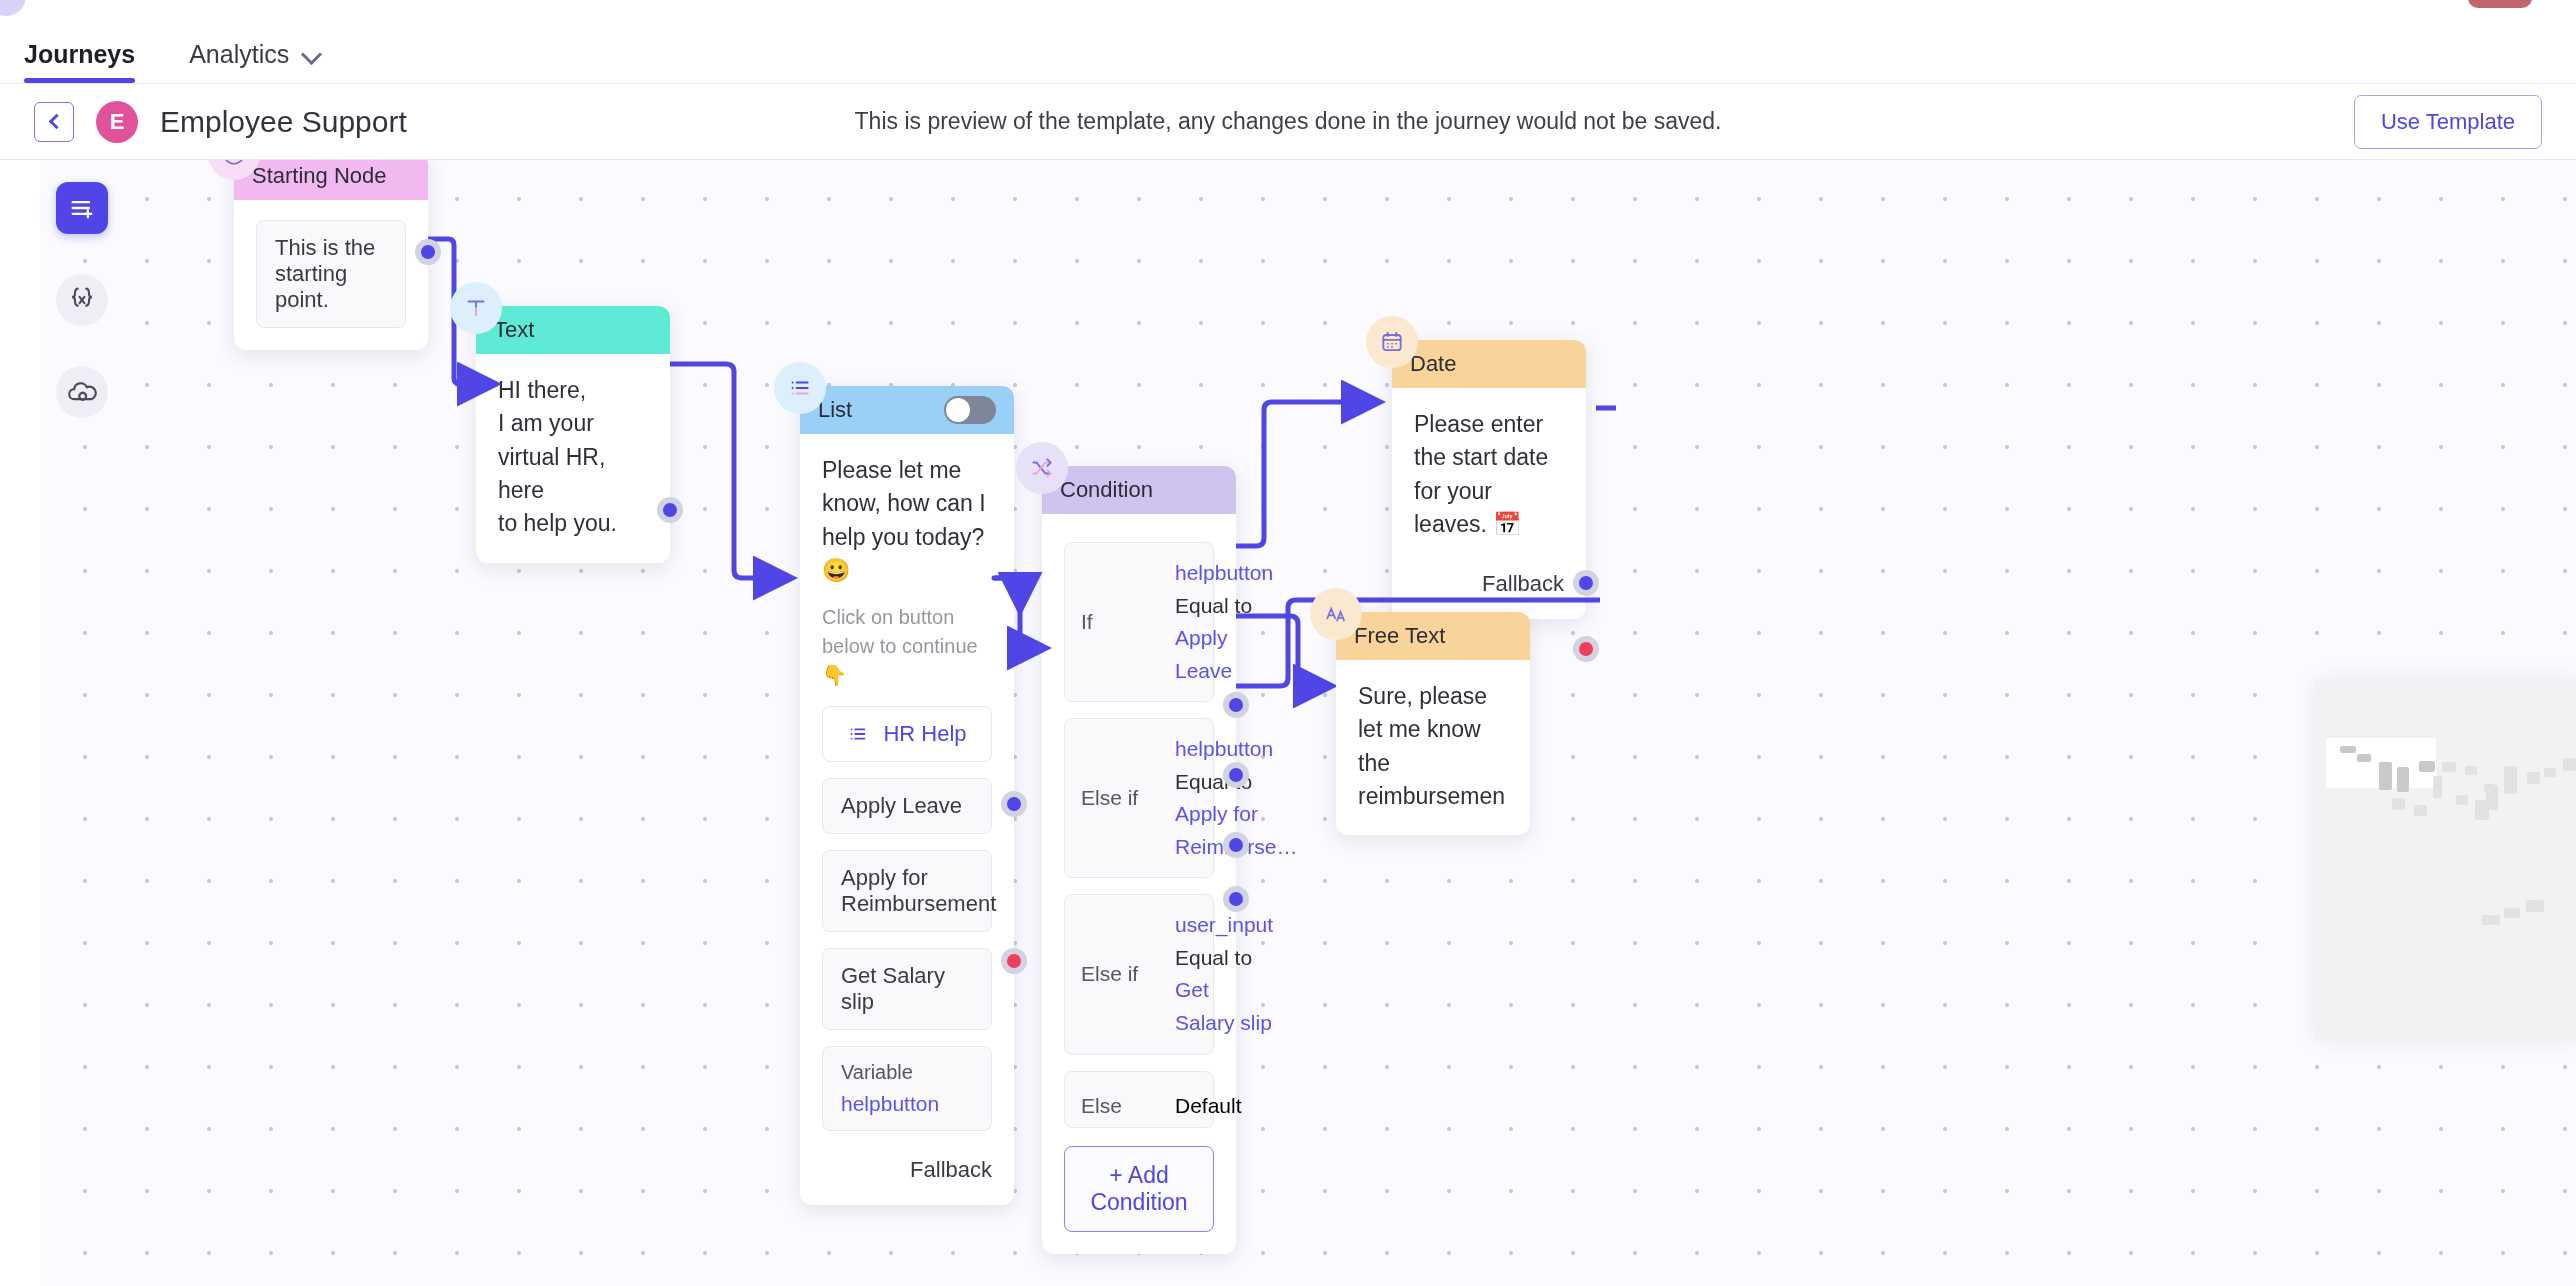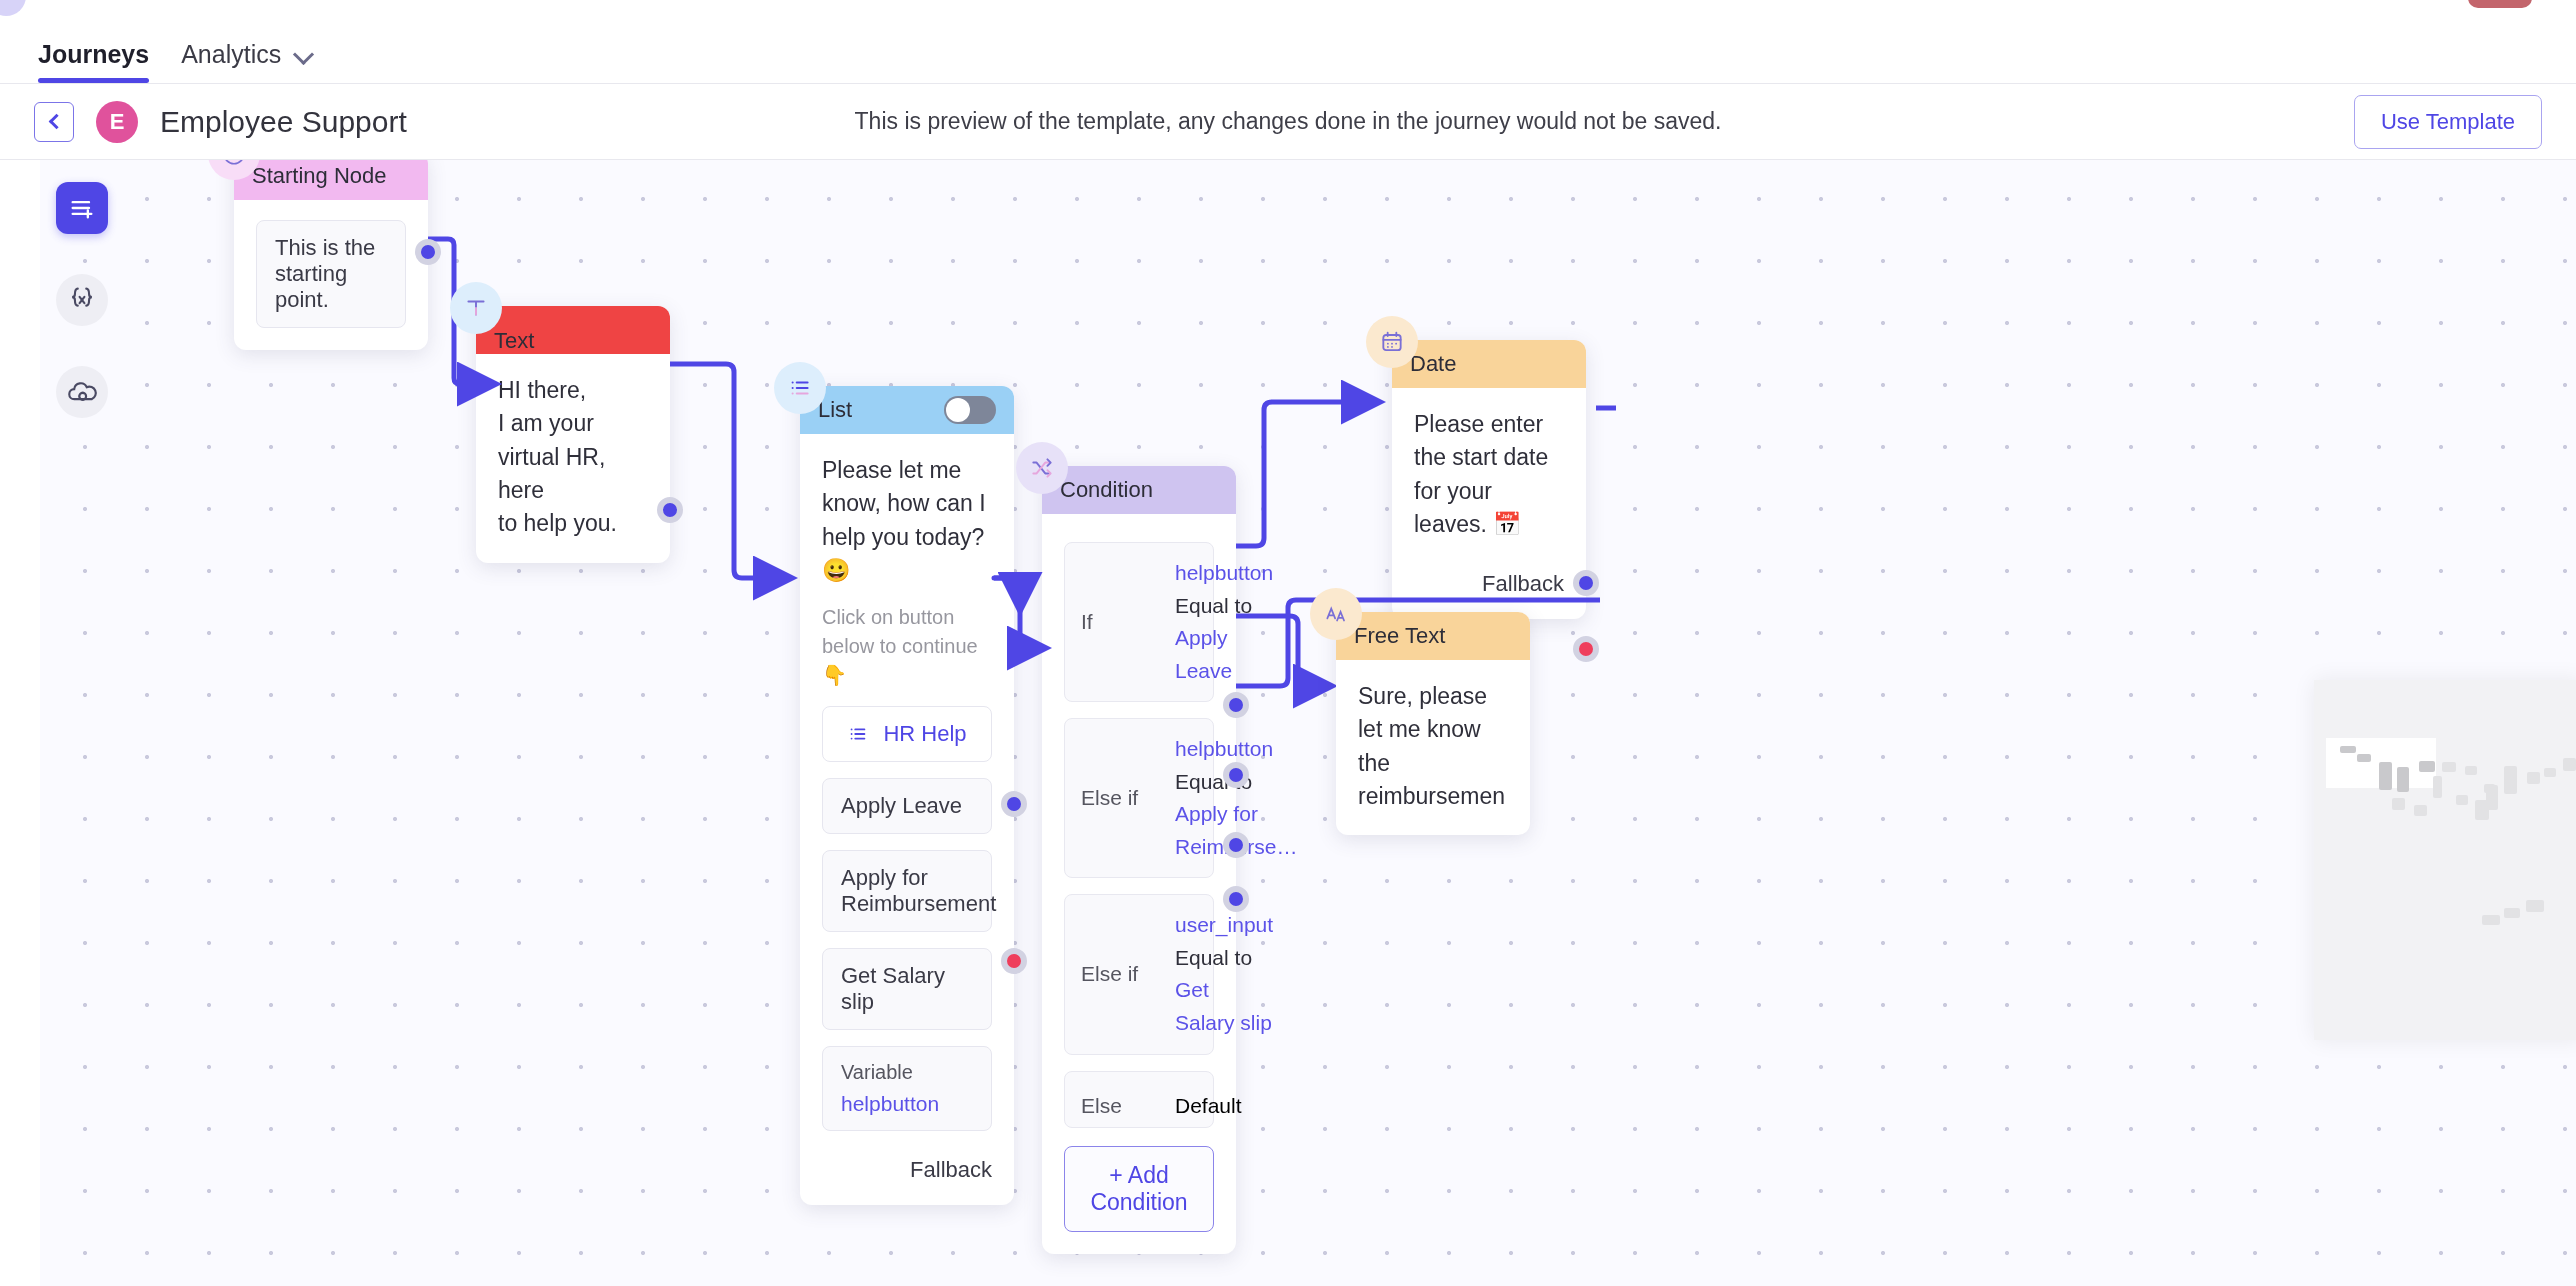--- a/index.html
+++ b/index.html
@@ -8,21 +8,21 @@
     font-family: "Liberation Sans", sans-serif;
     background: #ffffff;
     overflow: hidden;
   }
   .app { position: relative; width: 2576px; height: 1286px; }
 
   
   .topnav {
     position: absolute; top: 0; left: 0; width: 2576px; height: 84px;
     background: #ffffff; border-bottom: 1px solid #e8e8ee;
-    display: flex; align-items: flex-end; padding-left: 38px; gap: 32px;
+    display: flex; align-items: flex-end; padding-left: 24px; gap: 54px;
   }
   .nav-tab {
     position: relative; display: flex; align-items: center; gap: 14px;
     padding-bottom: 14px; font-size: 25px; color: #3b3b46; cursor: pointer;
   }
   .nav-tab.active { font-weight: bold; color: #1f1f2b; }
   .nav-tab.active::after {
     content: ""; position: absolute; left: 0; right: 0; bottom: 0;
     height: 5px; background: #4f46e5; border-radius: 3px;
   }
@@ -272,21 +272,21 @@
       <div class="port" style="right:-13px; top:87px;"></div>
     </div>
 
     <div class="node" style="left:436px; top:146px; width:194px;">
       <div class="node-icon" style="background:#ddeefc;">
         <svg width="26" height="26" viewBox="0 0 24 24">
           <path d="M5 6h14M12 6v12" fill="none" stroke="#7a6fd6" stroke-width="1.8" stroke-linecap="round"></path>
           <path d="M12 12v6" fill="none" stroke="#e6a6dd" stroke-width="1.8" stroke-linecap="round"></path>
         </svg>
       </div>
-      <div class="node-head" style="background:#ef4444;align-items:flex-end;">
+      <div class="node-head" style="background:#5eead4;">
         <span>Text</span>
       </div>
       <div class="node-body">
         <div class="msg">
           <div>HI there,</div>
           <div>I am your virtual HR, here</div>
           <div>to help you.</div>
         </div>
       </div>
       <div class="port" style="right:-13px; top:191px;"></div>

